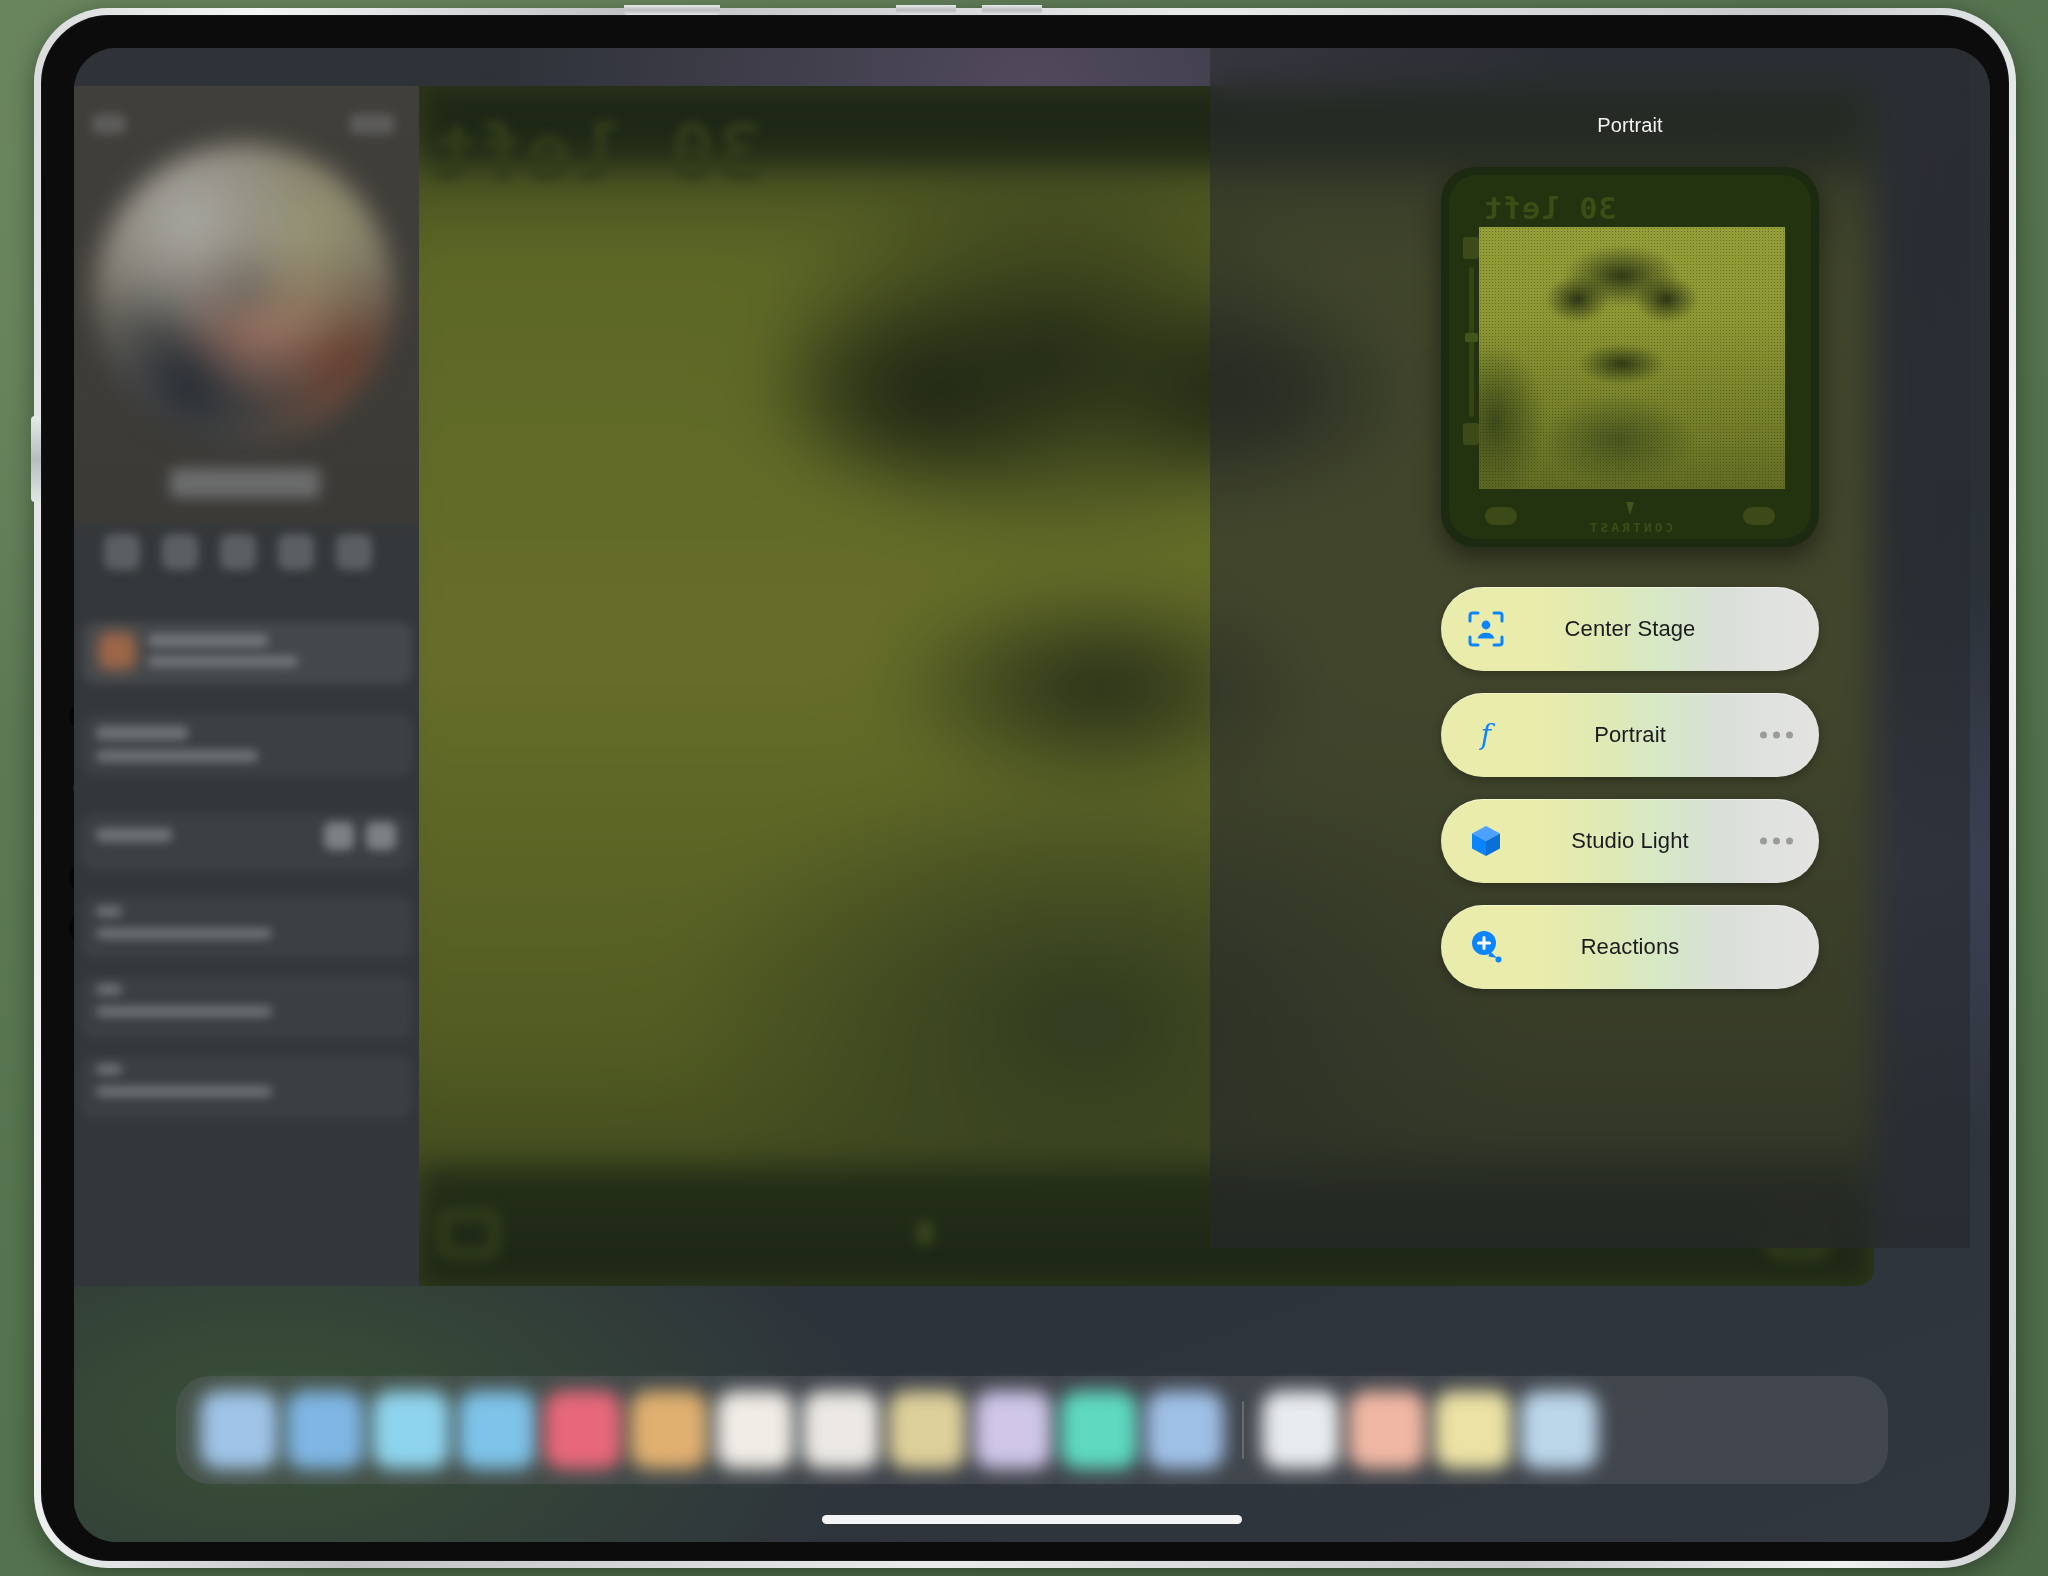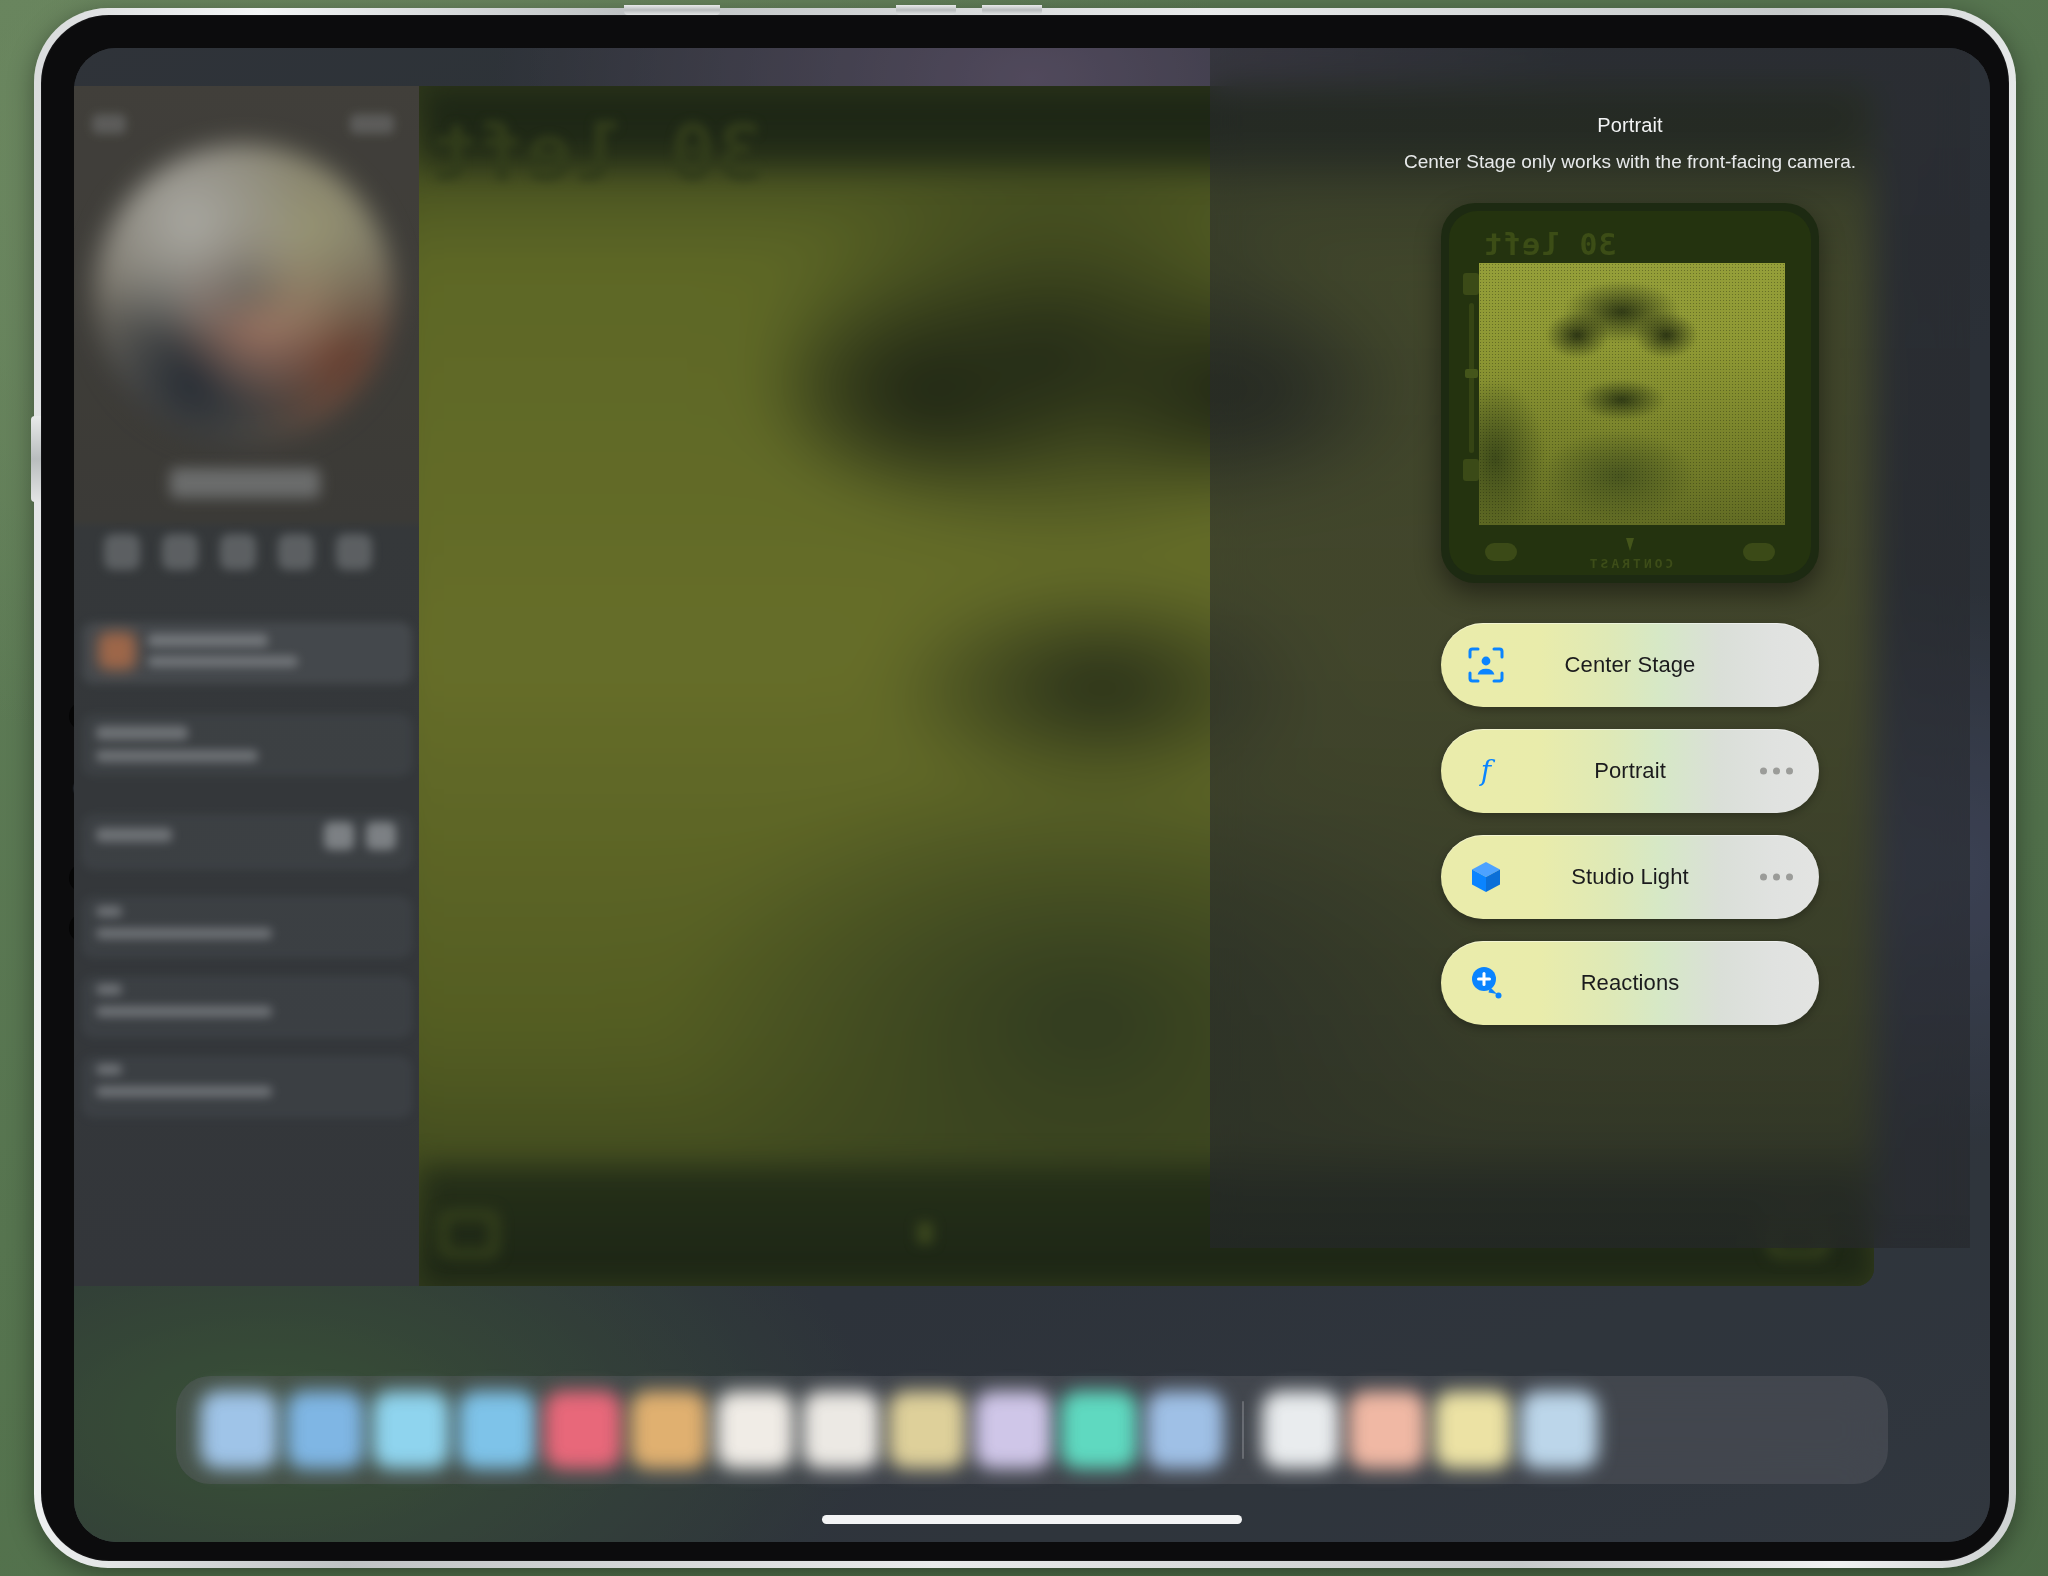--- a/index.html
+++ b/index.html
@@ -442,21 +442,20 @@
           </div>
 
         </div>
 
         <div id="scrim"></div>
 
         <div id="effects-panel">
           <div id="panel-bg"></div>
 
           <div id="panel-title">Portrait</div>
-          <div id="panel-subtitle">Center Stage only works with the front-facing camera.</div>
 
           <div id="preview">
             <div id="preview-screen">
               <div id="pv-counter">30 left</div>
               <div id="pv-viewport">
                 <div id="pv-face"></div>
                 <div id="pv-dither"></div>
               </div>
               <div class="pv-glyph" id="pvg-tl"></div>
               <div class="pv-glyph" id="pvg-bl"></div>

